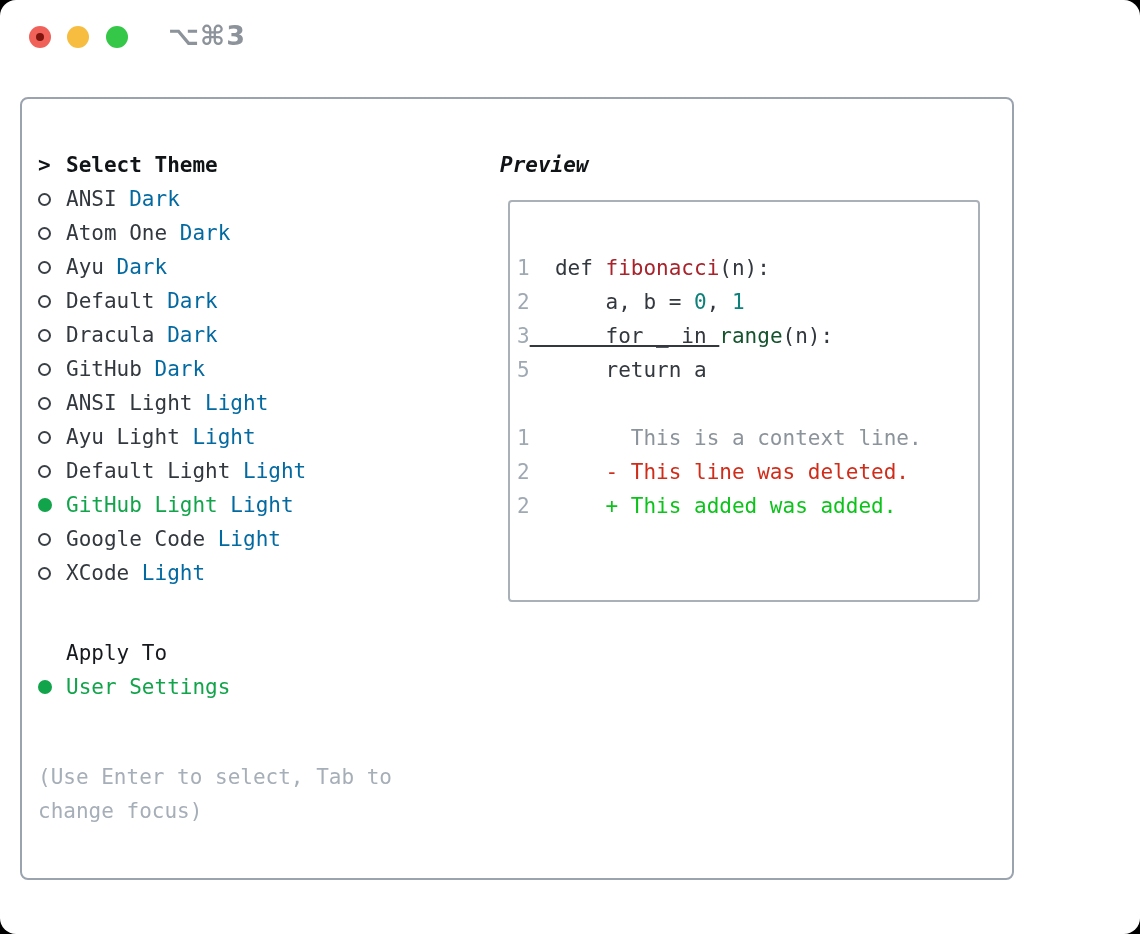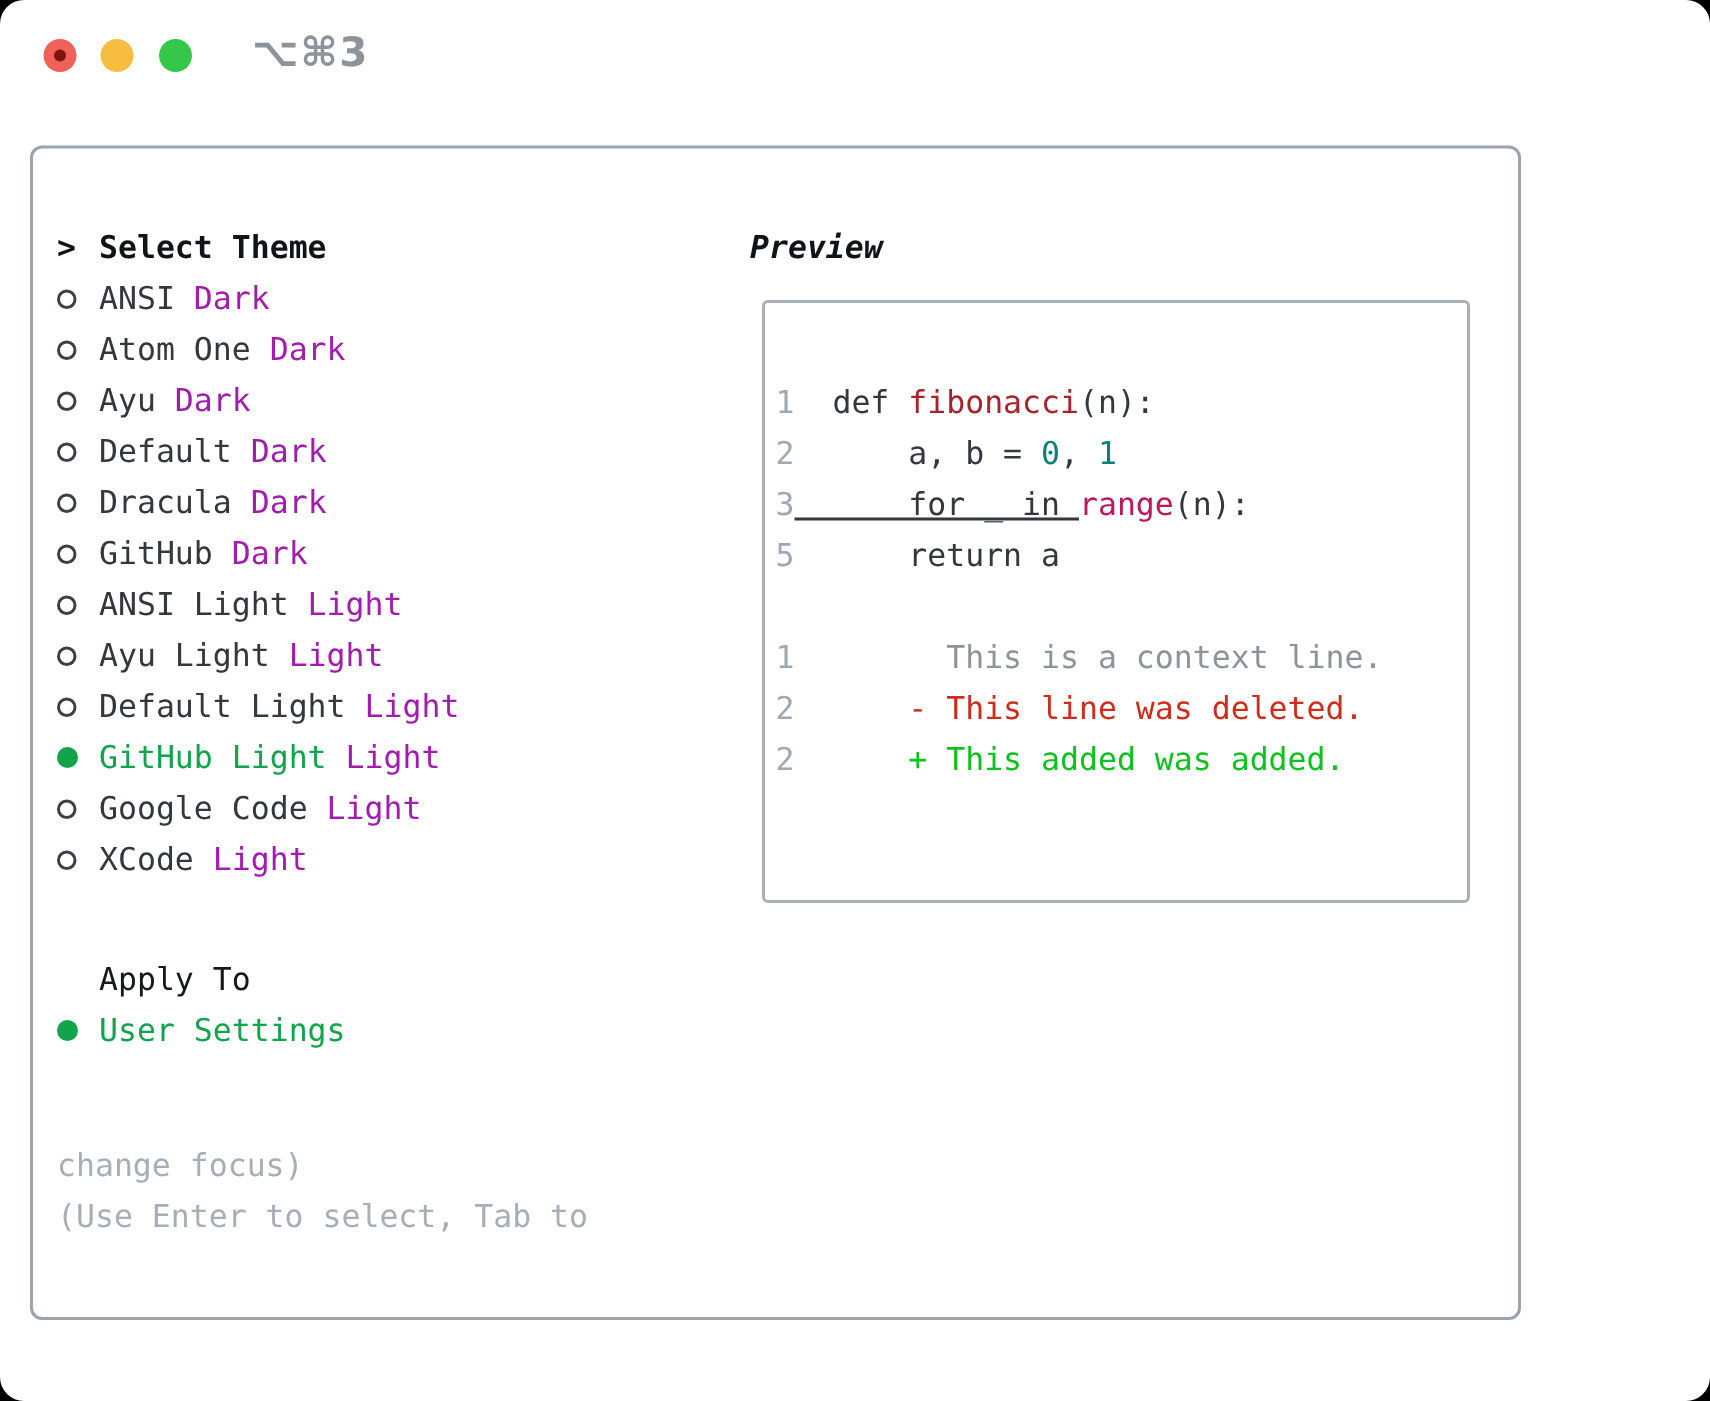--- a/index.html
+++ b/index.html
@@ -26,21 +26,21 @@
   .apply-block{position:absolute;left:16px;top:525px;}
   .hint-block{position:absolute;left:16px;top:661px;}
 
   .hdr{font-weight:bold;color:#101417;}
   .hdr-prefix{display:inline-block;width:28px;font-weight:bold;color:#101417;}
   .sub-hdr{padding-left:28px;color:#15181c;margin-top:12px;}
 
   .radio{flex:0 0 auto;width:13px;height:13px;box-sizing:border-box;border:2px solid #3a4046;
          border-radius:50%;margin-right:15px;}
   .radio.on{width:14px;height:14px;border:none;margin-right:14px;}
-  .variant{color:#a21caf;margin-left:1ch;}
+  .variant{color:#0369a1;margin-left:1ch;}
   .hint-line{height:34px;line-height:34px;font-size:21px;color:#a6aeb8;white-space:pre;}
 
   
   .preview-header{position:absolute;left:478px;top:49px;height:34px;line-height:34px;
                   font-size:21px;font-weight:bold;color:#101417;font-style:italic;}
   .preview-box{position:absolute;left:486px;top:101px;width:472px;height:402px;box-sizing:border-box;
                border:2px solid #a9b0b8;border-radius:4px;background:#fff;}
   .code{padding:49px 0 0 7px;}
   .code-line{height:34px;line-height:34px;font-size:21px;white-space:pre;}
 </style>
@@ -79,32 +79,32 @@
         <div class="row"><span class="radio"></span><span class="name">XCode</span><span class="variant">Light</span></div>
       </div>
 
     <div class="apply-block">
       <div class="row sub-hdr">Apply To</div>
 
     <div class="row"><span class="radio on" style="background: rgb(18, 164, 75);"></span><span class="name" style="color: rgb(18, 164, 75);">User Settings</span></div>
       </div>
 
     <div class="hint-block">
+      <div class="hint-line">(Use Enter to select, Tab to</div>
       <div class="hint-line">change focus)</div>
-      <div class="hint-line">(Use Enter to select, Tab to</div>
     </div>
 
     <div class="preview-header">Preview</div>
 
     <div class="preview-box">
       <div class="code">
 
       <div class="code-line"><span class="tok" style="color: rgb(159, 169, 179);">1</span><span class="tok" style="color: rgb(50, 56, 62);">  def </span><span class="tok" style="color: rgb(168, 35, 43);">fibonacci</span><span class="tok" style="color: rgb(50, 56, 62);">(n):</span></div>
           <div class="code-line"><span class="tok" style="color: rgb(159, 169, 179);">2</span><span class="tok" style="color: rgb(50, 56, 62);">      a, b = </span><span class="tok" style="color: rgb(13, 128, 121);">0</span><span class="tok" style="color: rgb(50, 56, 62);">, </span><span class="tok" style="color: rgb(13, 128, 121);">1</span></div>
-          <div class="code-line"><span class="tok" style="color: rgb(159, 169, 179);">3</span><span class="tok" style="color: rgb(50, 56, 62); text-decoration: underline;">      for _ in </span><span class="tok" style="color: #be185d;">range</span><span class="tok" style="color: rgb(50, 56, 62);">(n):</span></div>
+          <div class="code-line"><span class="tok" style="color: rgb(159, 169, 179);">3</span><span class="tok" style="color: rgb(50, 56, 62); text-decoration: underline;">      for _ in </span><span class="tok" style="color: #14532d;">range</span><span class="tok" style="color: rgb(50, 56, 62);">(n):</span></div>
           <div class="code-line"><span class="tok" style="color: rgb(159, 169, 179);">5</span><span class="tok" style="color: rgb(50, 56, 62);">      return a</span></div>
           <div class="code-line"></div>
           <div class="code-line"><span class="tok" style="color: rgb(159, 169, 179);">1</span><span class="tok" style="color: rgb(139, 147, 155);">        This is a context line.</span></div>
           <div class="code-line"><span class="tok" style="color: rgb(159, 169, 179);">2</span><span class="tok" style="color: rgb(207, 45, 26); text-align: right;">      - This line was deleted.</span></div>
           <div class="code-line"><span class="tok" style="color: rgb(159, 169, 179);">2</span><span class="tok" style="color: rgb(12, 195, 27);">      + This added was added.</span></div>
         </div>
     </div>
 
   </div>
 </div>

